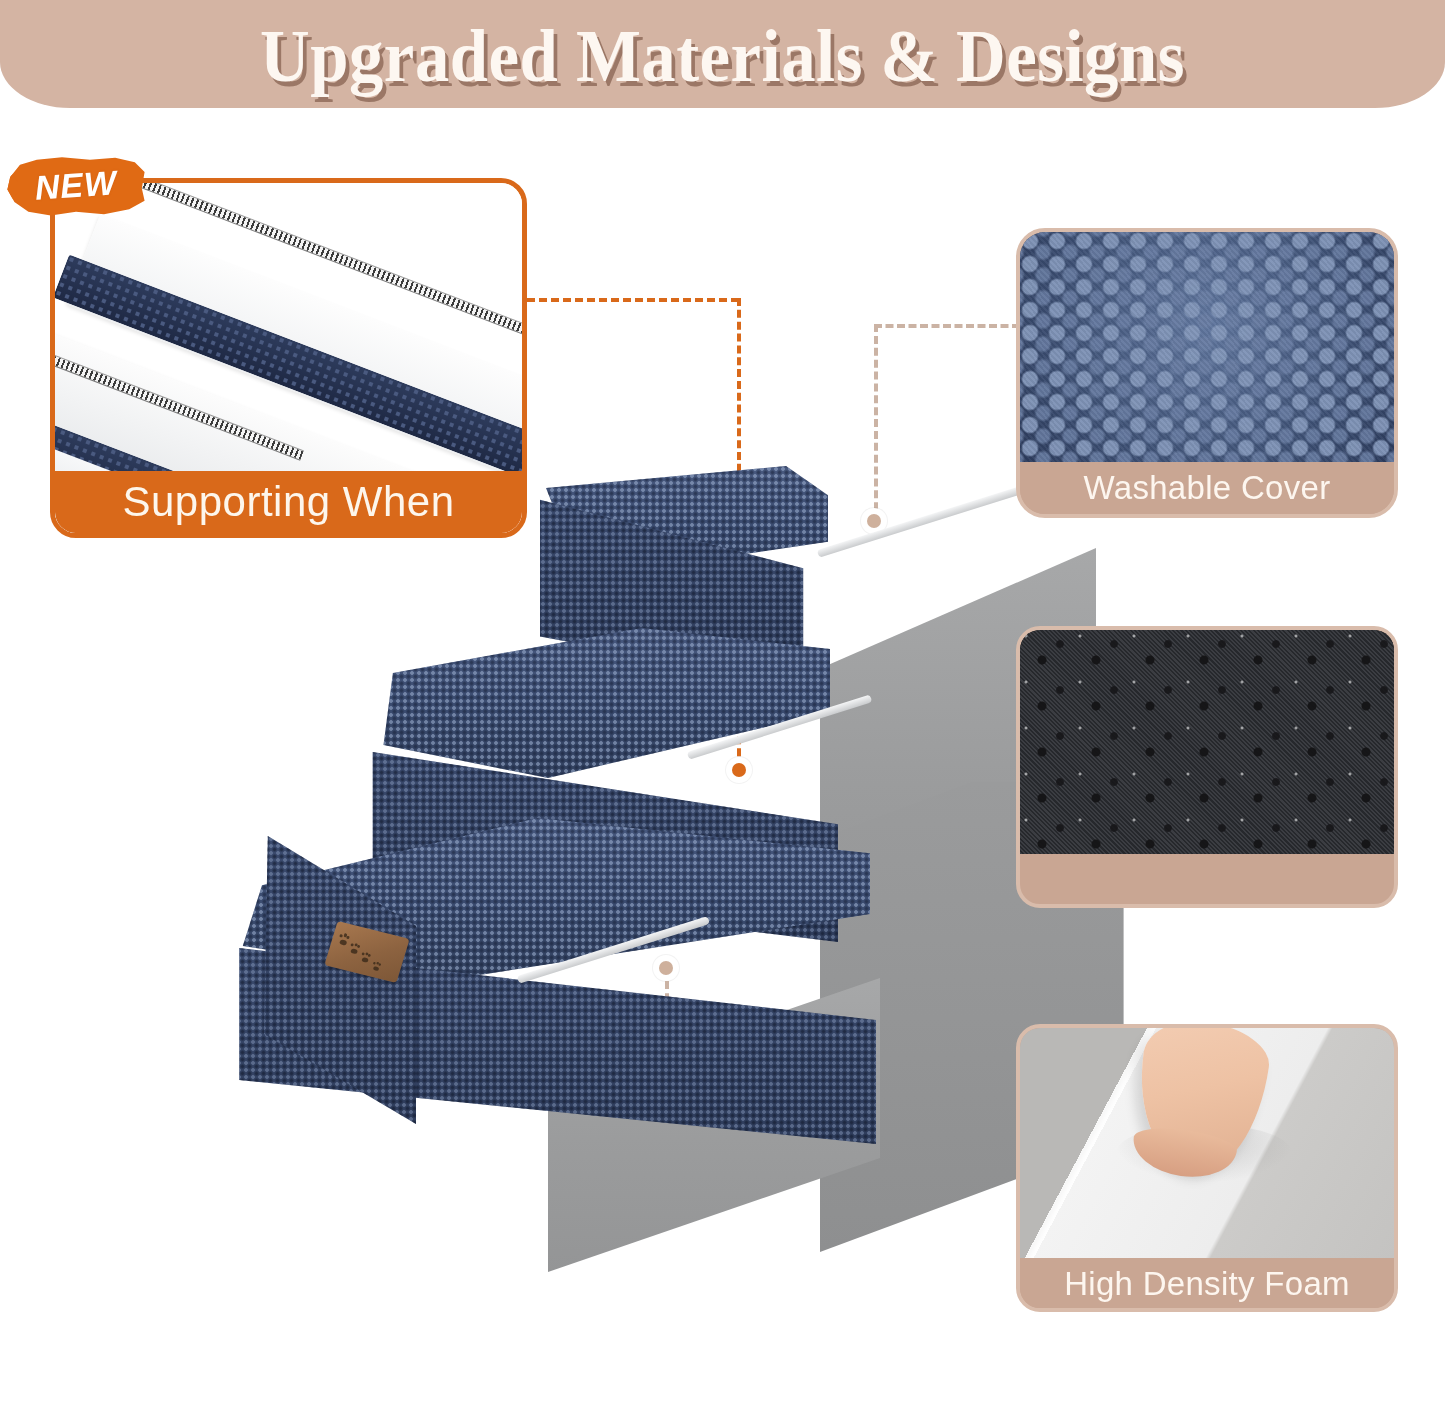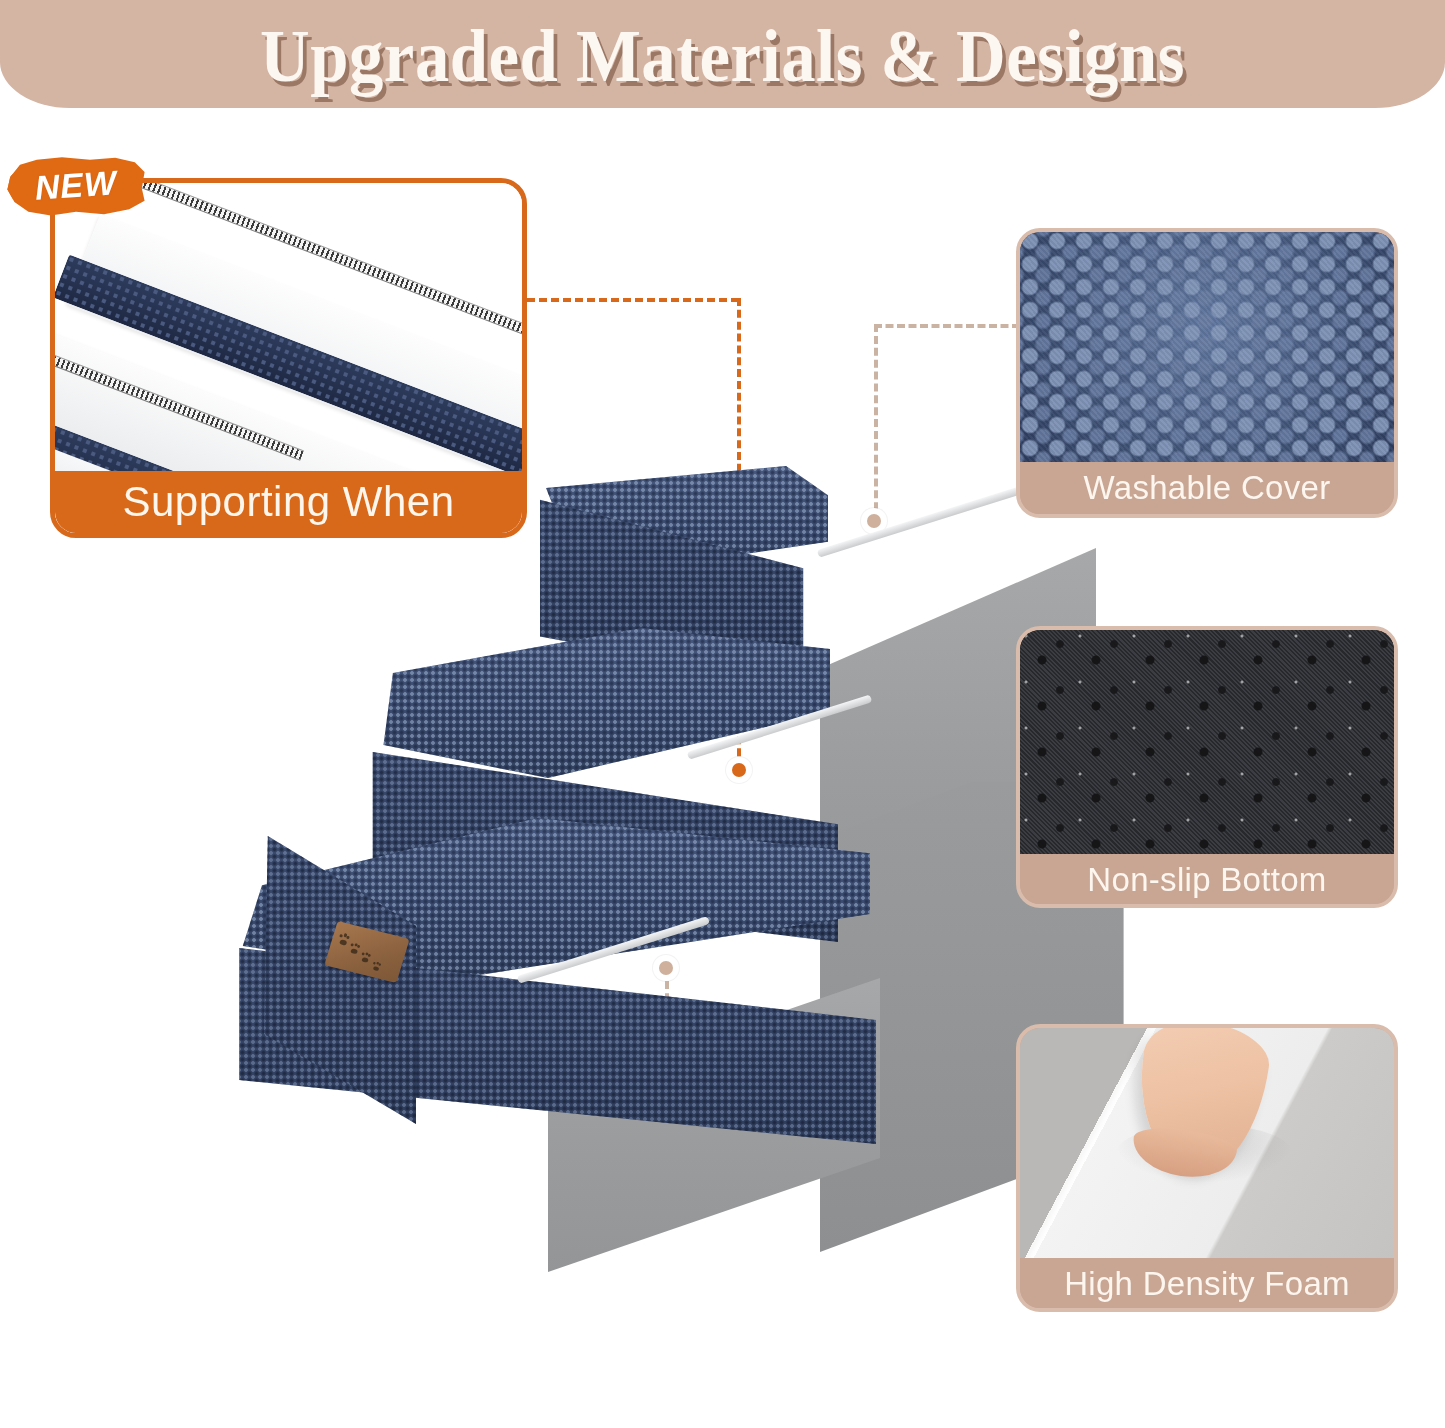--- a/index.html
+++ b/index.html
@@ -137,21 +137,21 @@
     overflow: hidden;
   }
   .feature-photo { width: 100%; position: relative; }
   .feature-label {
     height: 52px;
     background: #c9a693;
     display:flex; align-items:center; justify-content:center;
     color:#fdf6ef; font-size:33px; font-weight:400; letter-spacing:0.3px;
   }
 
-  #card-washable-cover { left: 1016px; top: 228px; height: 290px; }
+  #card-washable-cover { left: 1016px; top: 228px; height: 290px; border-radius: 29px; }
   #card-washable-cover .feature-photo { height: 230px;
     background:
       radial-gradient(circle at 10px 9px, rgba(130,150,185,0.95) 7px, rgba(58,74,106,0) 9px) 0 0/27px 23px,
       radial-gradient(circle at 10px 9px, rgba(106,126,164,0.85) 6px, rgba(58,74,106,0) 9px) 13px 11px/27px 23px,
       radial-gradient(circle at 50% 40%, #60769e 0%, #3f5276 60%, #2c3b5c 100%);
   }
   #card-washable-cover .feature-photo::after{
     content:""; position:absolute; inset:0;
     background:
       repeating-linear-gradient(48deg, rgba(255,255,255,0.05) 0 2px, rgba(0,0,0,0.06) 2px 4px);
@@ -397,21 +397,20 @@
     <div class="new-text">NEW</div>
   </div>
 
   <div class="feature-card" id="card-washable-cover">
     <div class="feature-photo"></div>
     <div class="feature-label">Washable Cover</div>
   </div>
 
   <div class="feature-card" id="card-nonslip-bottom">
     <div class="feature-photo"></div>
-    <div class="feature-label">Non-slip Bottom</div>
   </div>
 
   <div class="feature-card" id="card-high-density-foam">
     <div class="feature-photo">
       <div class="foam-edge"></div>
       <div class="dent"></div>
       <div class="hand"></div>
     </div>
     <div class="feature-label">High Density Foam</div>
   </div>

